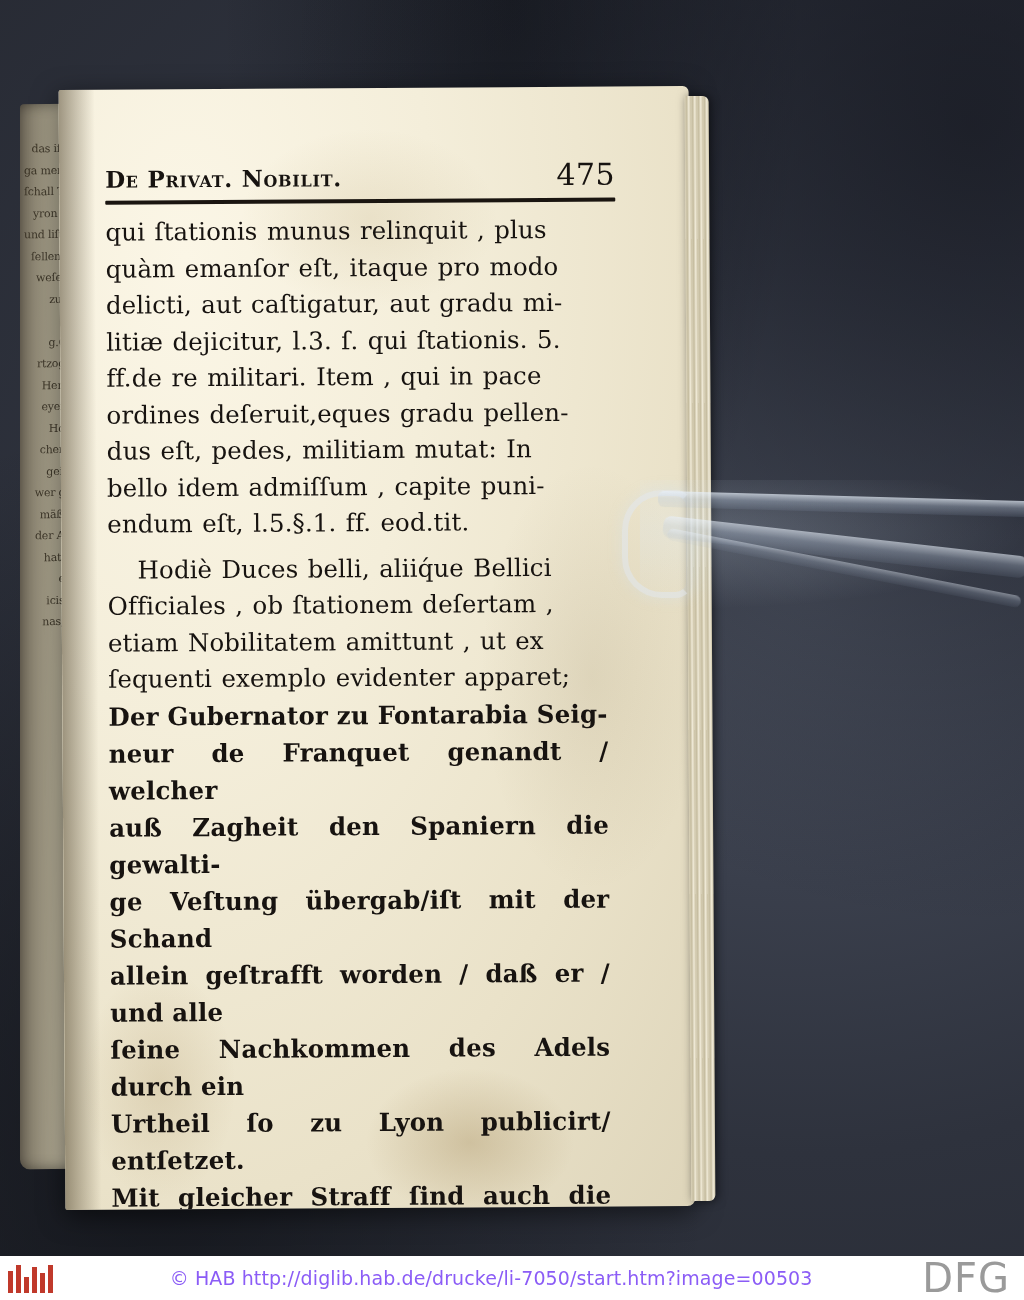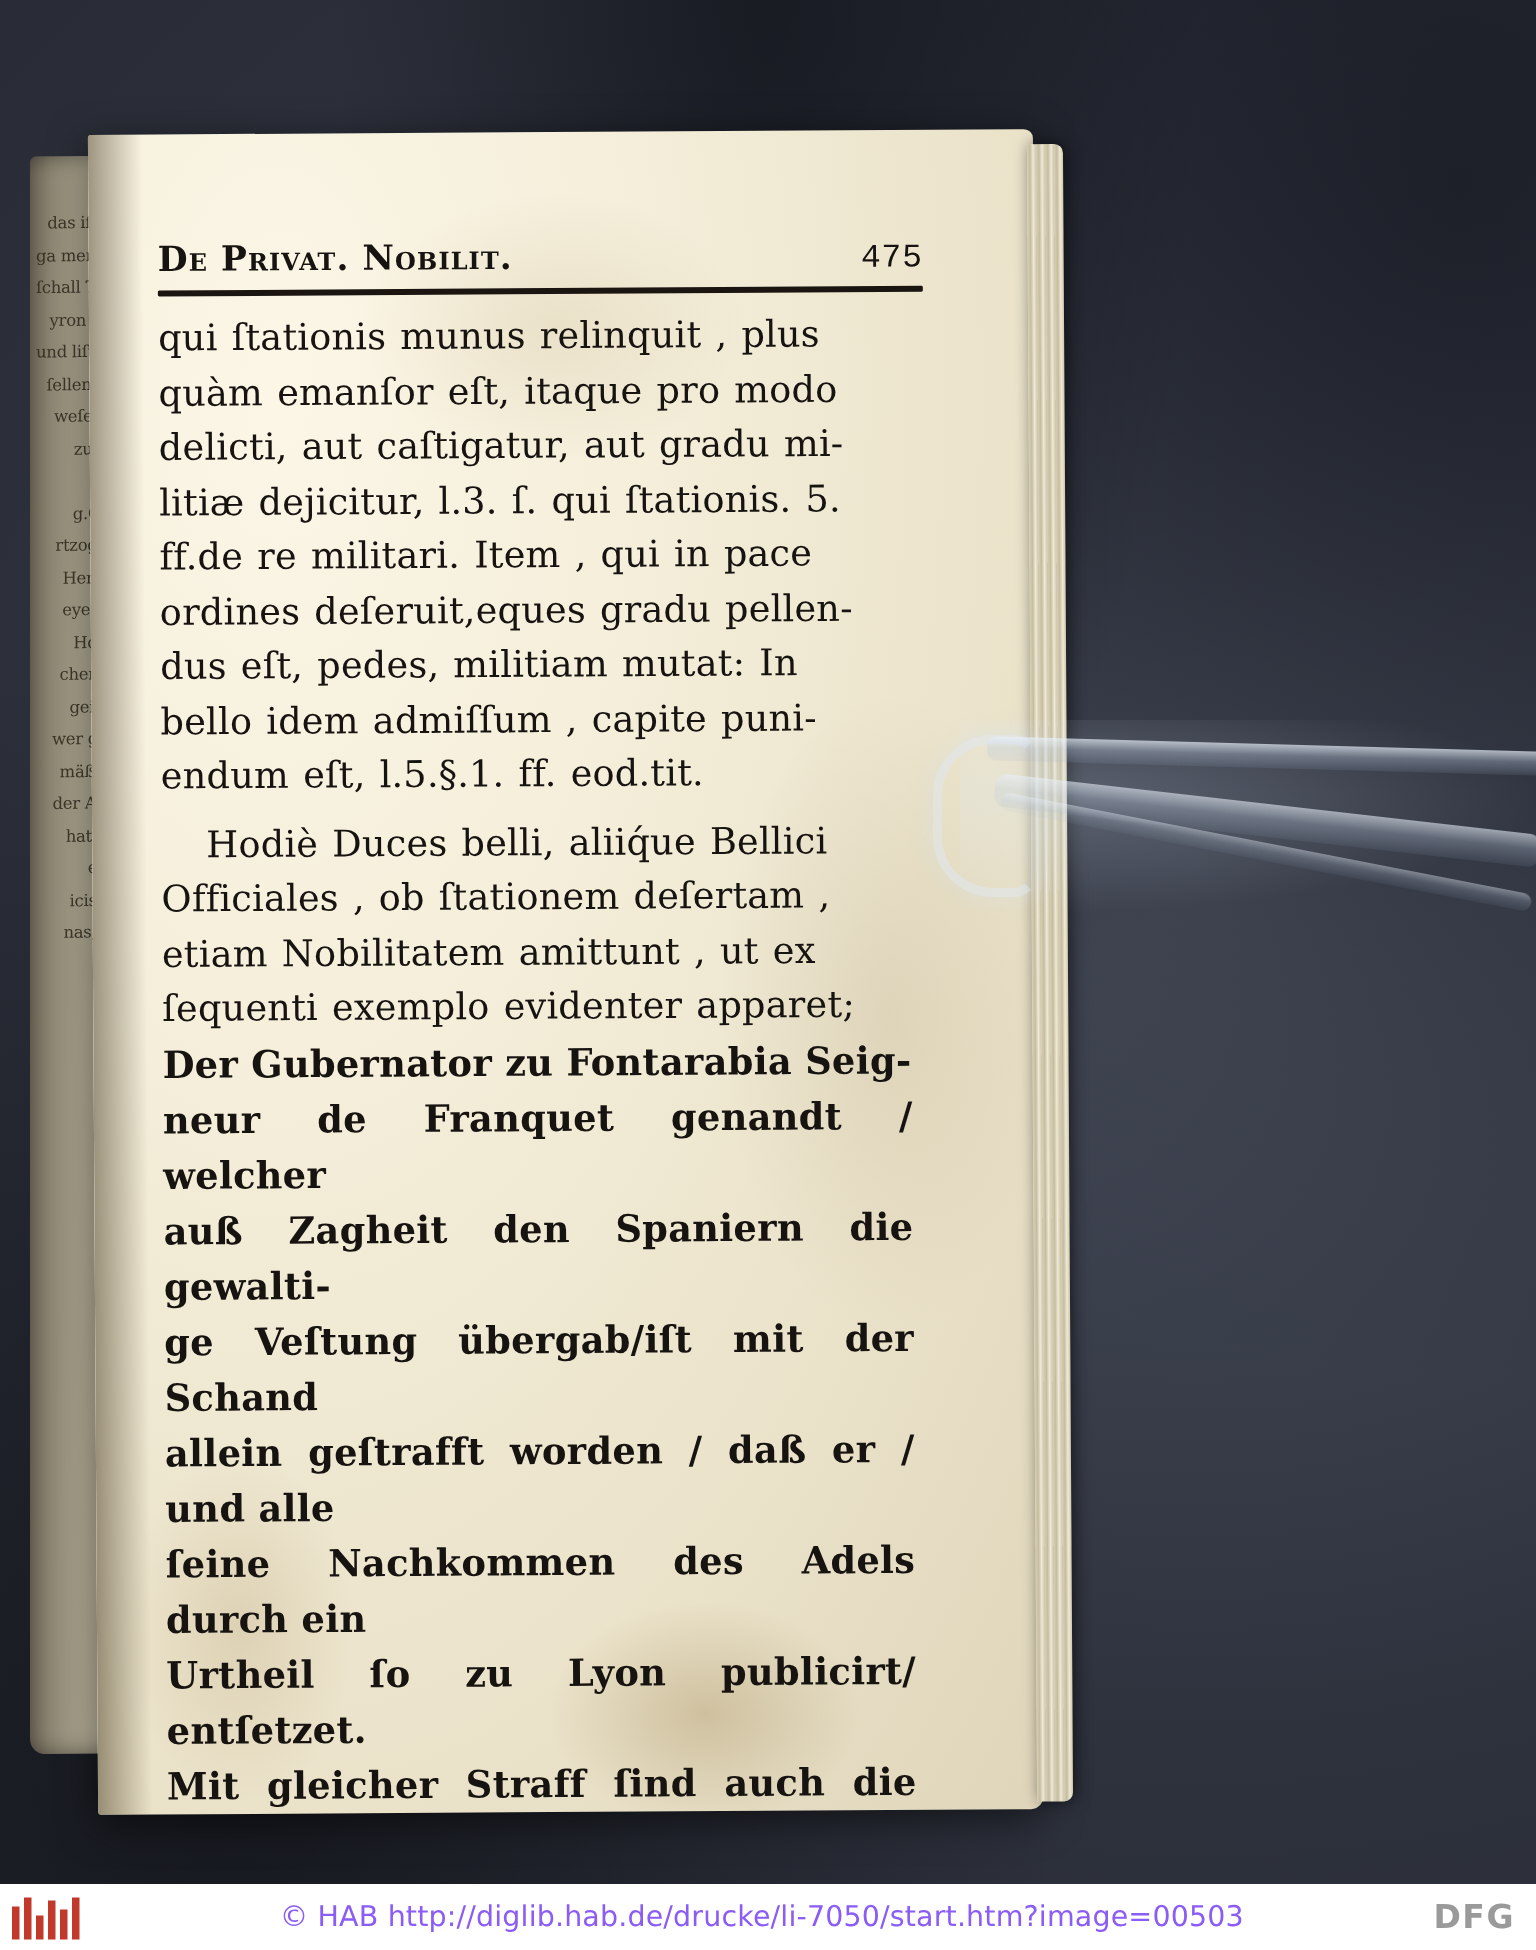--- a/index.html
+++ b/index.html
@@ -174,24 +174,23 @@
     font-size: 23px;
     letter-spacing: 0.4px;
   }
   .running-title {
     font-variant: small-caps;
     font-weight: 600;
     letter-spacing: 0.7px;
     white-space: nowrap;
   }
   .folio {
-    font-size: 22px;
+    font-size: 30px;
     letter-spacing: 0.5px;
     padding-left: 16px;
-    font-family: Liberation Mono, monospace;
   }
   .rule {
     margin: 6px 0 10px 0;
     height: 4px;
     background: #1a1510;
     border-radius: 1px;
   }
 
   .latin {
     font-family: "DejaVu Serif", serif;
@@ -302,22 +301,22 @@
     flex: 1;
     text-align: center;
     font-family: "DejaVu Sans", sans-serif;
     font-size: 19px;
     color: #8b5cf6;
     letter-spacing: 0.1px;
   }
   .dfg-logo {
     margin-right: 14px;
     font-family: "DejaVu Sans", sans-serif;
-    font-weight: 700;
-    font-size: 22px;
+    font-weight: 400;
+    font-size: 40px;
     color: #9a9a9a;
     letter-spacing: 1px;
     text-align: center;
   }
 </style>
 </head>
 <body>
 
 <div id="page">
 

